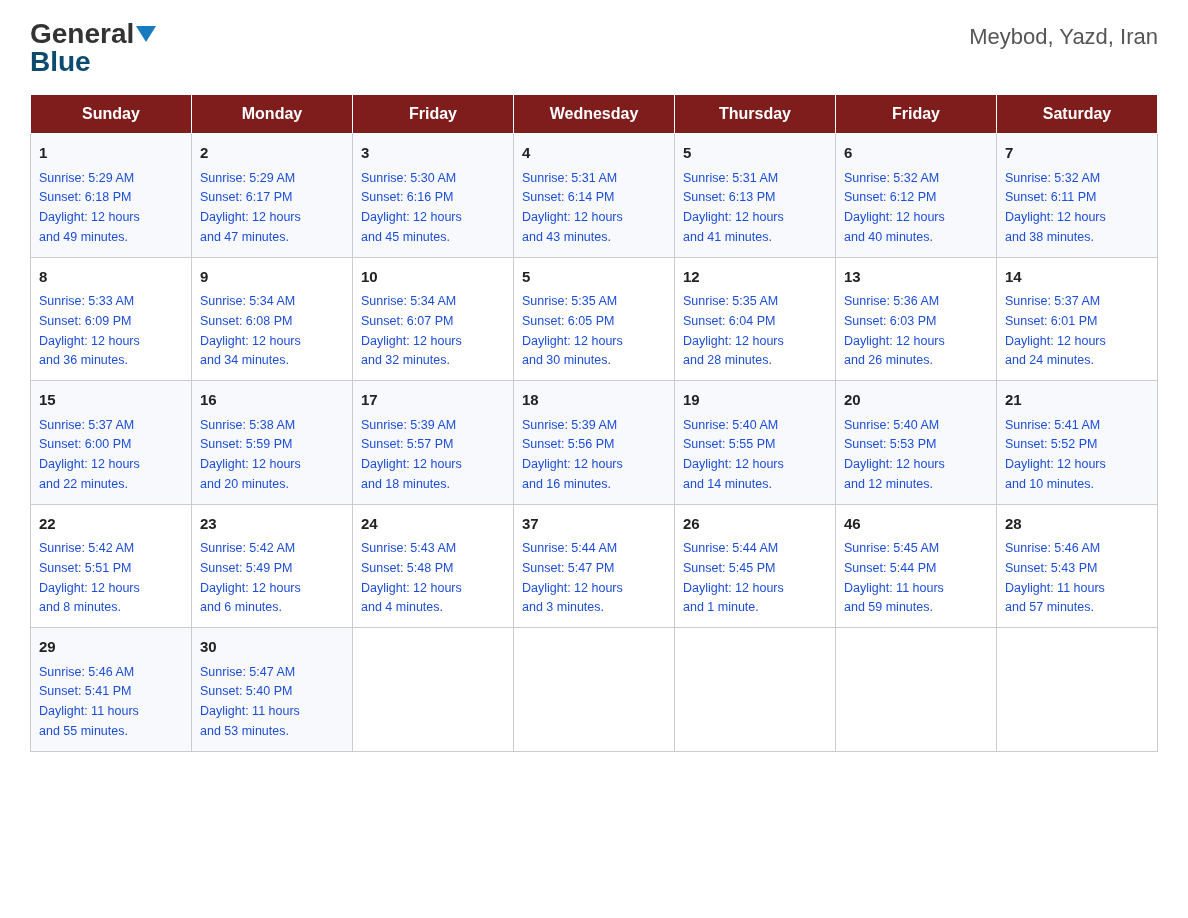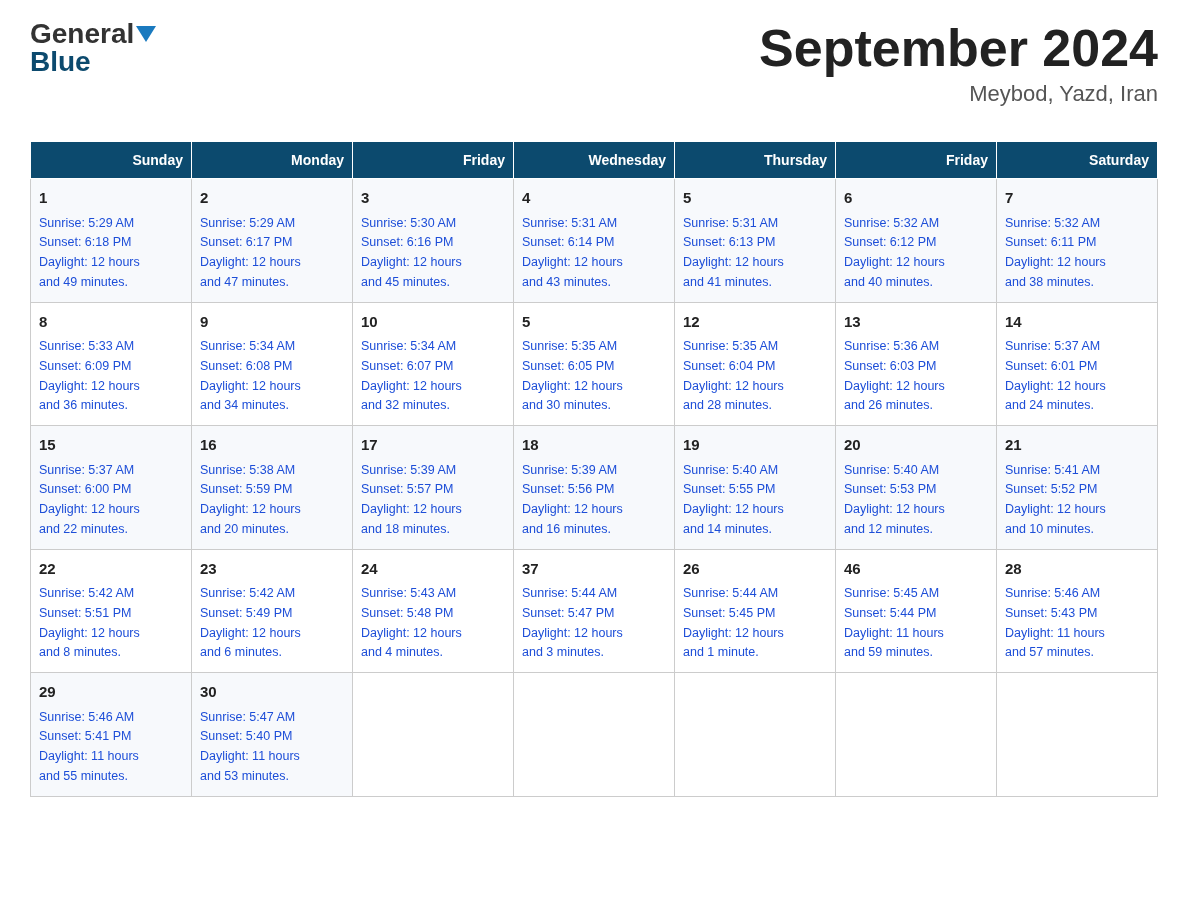--- a/index.html
+++ b/index.html
@@ -8,21 +8,21 @@
       background: #ffffff;
       color: #222;
       width: 1188px;
       min-height: 918px;
       padding: 20px 30px;
     }
     .header {
       display: flex;
       justify-content: space-between;
       align-items: flex-start;
-      margin-bottom: 34px;
+      margin-bottom: 18px;
     }
     .logo {
       display: flex;
       flex-direction: column;
       align-items: flex-start;
     }
     .logo-text-general {
       font-size: 28px;
       font-weight: bold;
       color: #333;
@@ -61,26 +61,26 @@
       font-size: 22px;
       color: #555;
       margin-top: 4px;
     }
     table {
       width: 100%;
       border-collapse: collapse;
       table-layout: fixed;
     }
     thead tr th {
-      background-color: #0c4a6e;
+      background-color: #7f1d1d;
       color: #ffffff;
-      font-size: 14px;
+      font-size: 16px;
       font-weight: bold;
       padding: 10px 8px;
-      text-align: right;
+      text-align: center;
       border: 1px solid #ffffff;
     }
     tbody tr td {
       vertical-align: top;
       padding: 8px 8px 10px 8px;
       border: 1px solid #ccc;
       font-size: 13px;
       line-height: 1.5;
       min-height: 90px;
     }
@@ -112,21 +112,20 @@
   <div class="logo">
     <div class="logo-line">
       <span class="logo-text-general">General</span>
       <span class="logo-triangle"></span>
     </div>
     <div class="logo-line">
       <span class="logo-text-blue">Blue</span>
     </div>
   </div>
   <div class="title-block">
-    <div class="cal-title">September 2024</div>
     <div class="cal-subtitle">Meybod, Yazd, Iran</div>
   </div>
 </div>
 
 <table>
   <thead>
     <tr>
     <th>Sunday</th>
         <th>Monday</th>
         <th>Friday</th>

